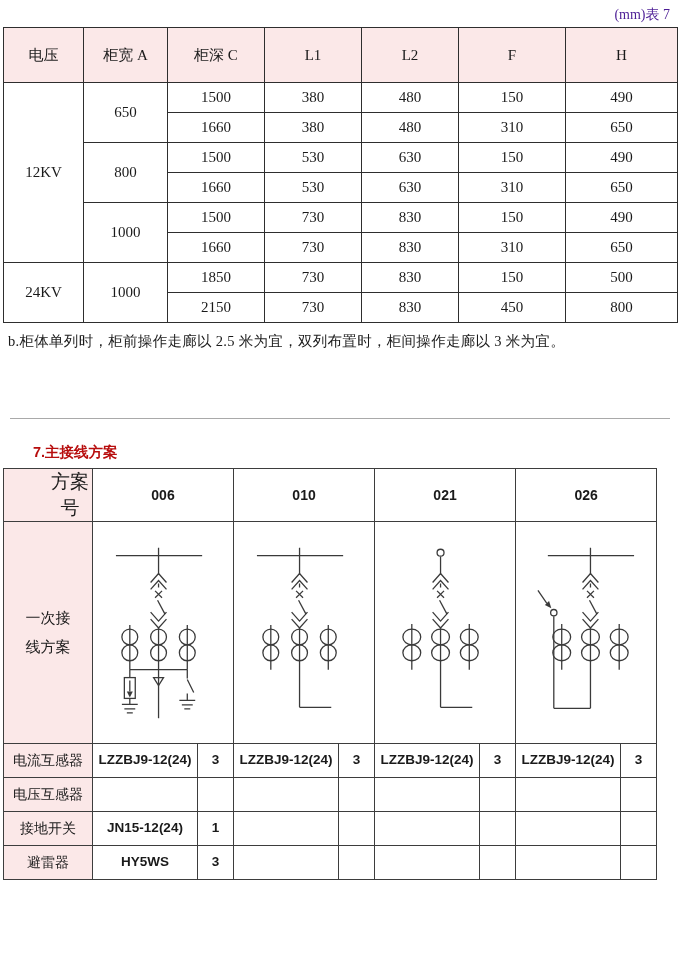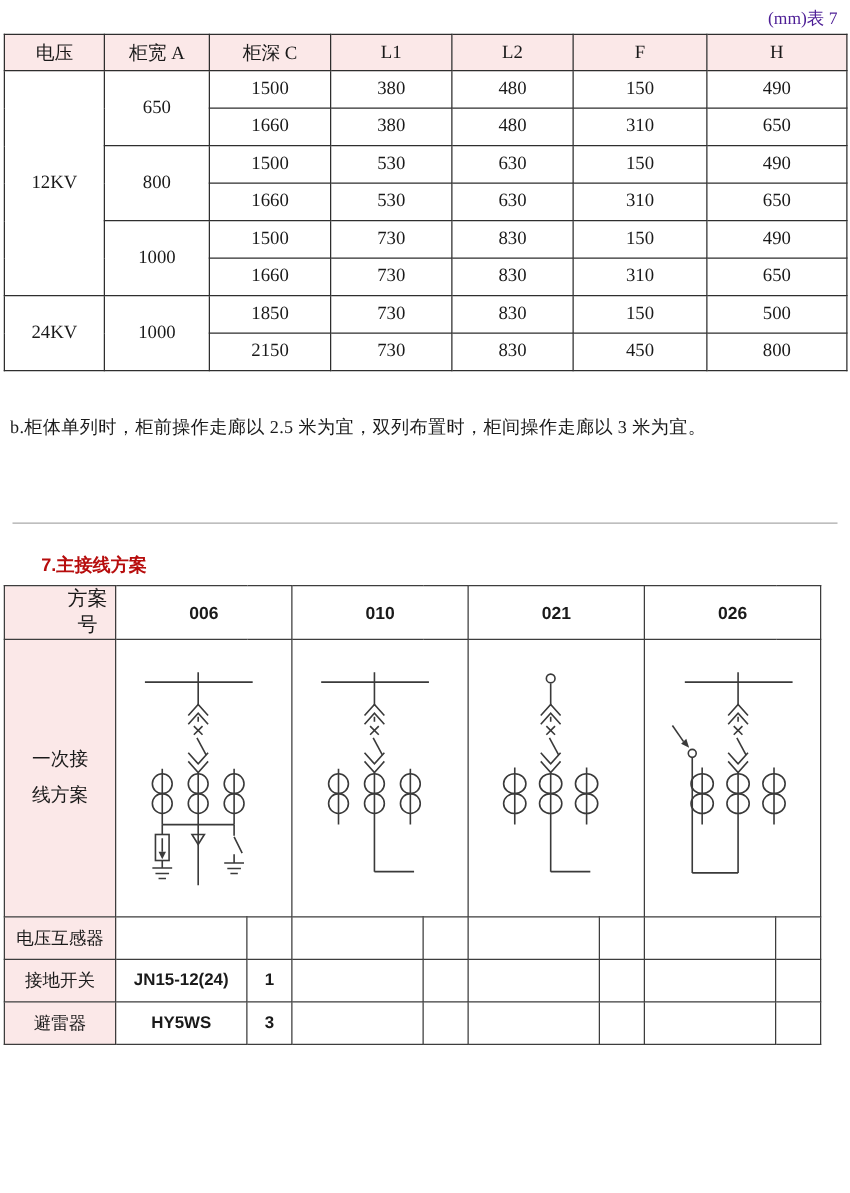--- a/index.html
+++ b/index.html
@@ -23,21 +23,21 @@
   table { border-collapse: collapse; table-layout: fixed; }
   .t1 {
     position: absolute; top: 27px; left: 3px;
     width: 674px;
   }
   .t1 td {
     border: 1.4px solid #2e2e2e;
     text-align: center; vertical-align: middle;
     font-size: 15px;
   }
-  .t1 tr.hdr { height: 29px; }
+  .t1 tr.hdr { height: 55px; }
   .t1 tr.hdr td { background: #fbe8e8; }
   .t1 tr.datarow { height: 30px; }
 
   
   .note {
     position: absolute; top: 332px; left: 8px; right: 8px;
     font-size: 14.5px; letter-spacing: 0.3px;
   }
 
   .divider {
@@ -56,21 +56,21 @@
   .t2 {
     position: absolute; top: 468px; left: 3px;
     width: 653px;
   }
   .t2 td {
     border: 1.5px solid #3d3d3d;
     text-align: center; vertical-align: middle;
   }
   .t2 .pink { background: #fbe8e8; }
   .t2 tr.hdr2 { height: 32px; }
-  .t2 .corner { font-size: 16px; padding-left: 44px; }
+  .t2 .corner { font-size: 19px; padding-left: 44px; }
   .t2 .scheme-no {
     font-family: "Liberation Sans", sans-serif;
     font-weight: 600; font-size: 14px;
   }
   .t2 tr.diagrow { height: 222px; }
   .t2 .diag-lbl {
     font-size: 15px; line-height: 1.9; padding: 0 16px;
   }
   .t2 .diag-cell { background: #fff; padding: 0; }
   .t2 .diag-cell svg { display: block; width: 100%; height: 220px; }
@@ -333,20 +333,31 @@
             <g>
                   <path d="M22 68 L31 81"></path>
                 </g>
           </g>
           <polygon class="diagram-fill" points="35.5,86 33.2,78.7 29,82.7"></polygon>
         </svg>
       </td>
     </tr>
 
 
+    <tr class="specrow">
+      <td class="pink lbl">电流互感器</td>
+      <td class="model">LZZBJ9-12(24)</td>
+      <td class="qty">3</td>
+      <td class="model">LZZBJ9-12(24)</td>
+      <td class="qty">3</td>
+      <td class="model">LZZBJ9-12(24)</td>
+      <td class="qty">3</td>
+      <td class="model">LZZBJ9-12(24)</td>
+      <td class="qty">3</td>
+    </tr>
 
     <tr class="specrow">
       <td class="pink lbl">电压互感器</td>
       <td class="model"></td>
       <td class="qty"></td>
       <td class="model"></td>
       <td class="qty"></td>
       <td class="model"></td>
       <td class="qty"></td>
       <td class="model"></td>

